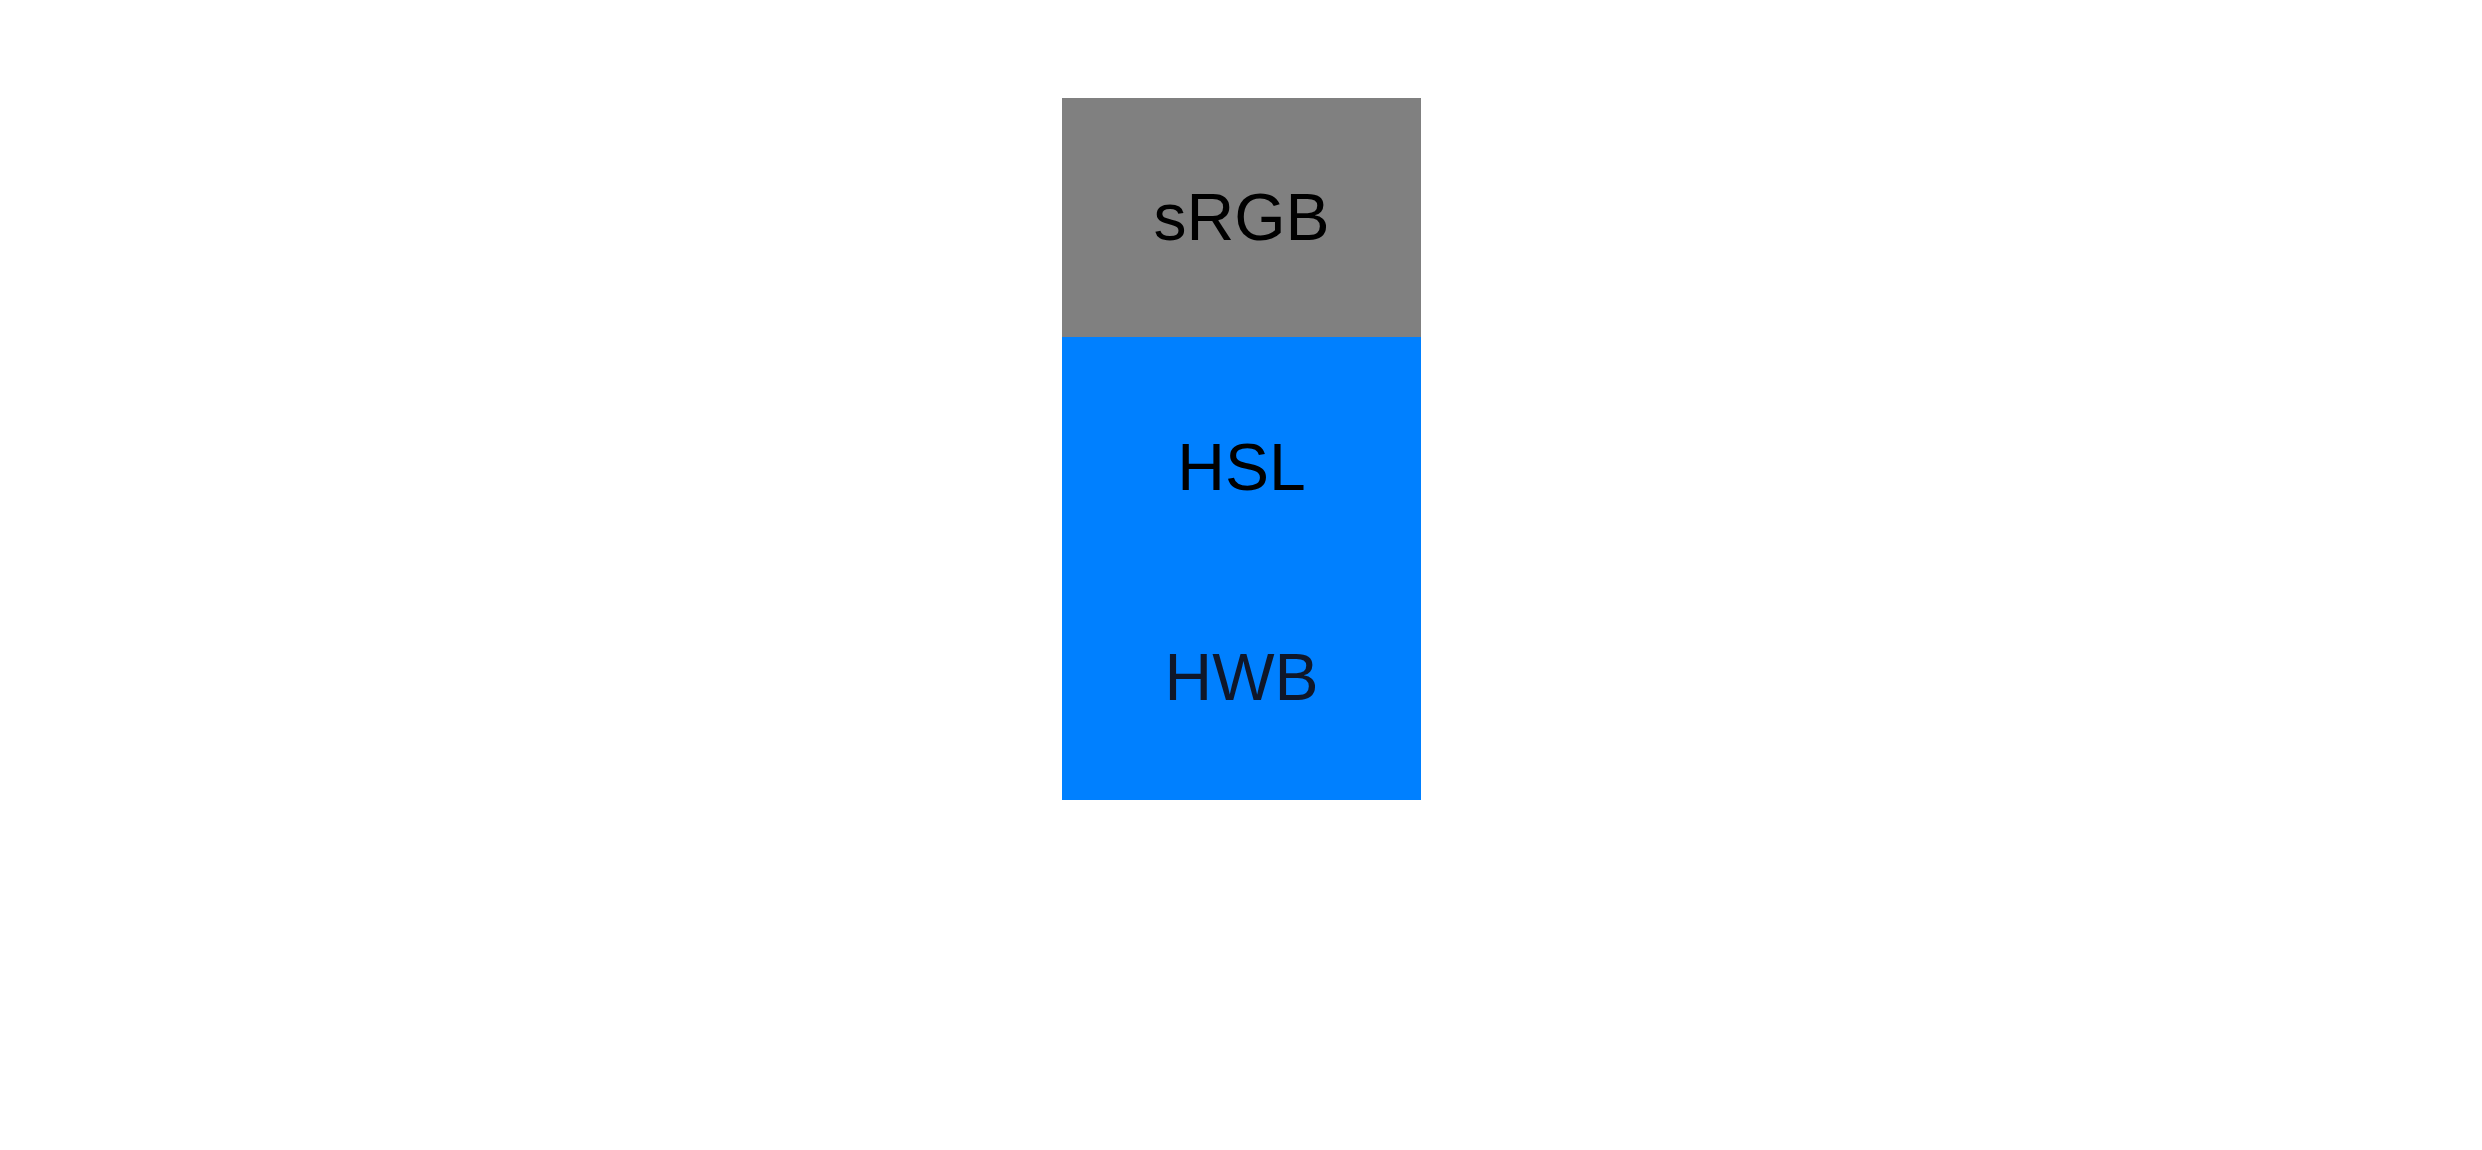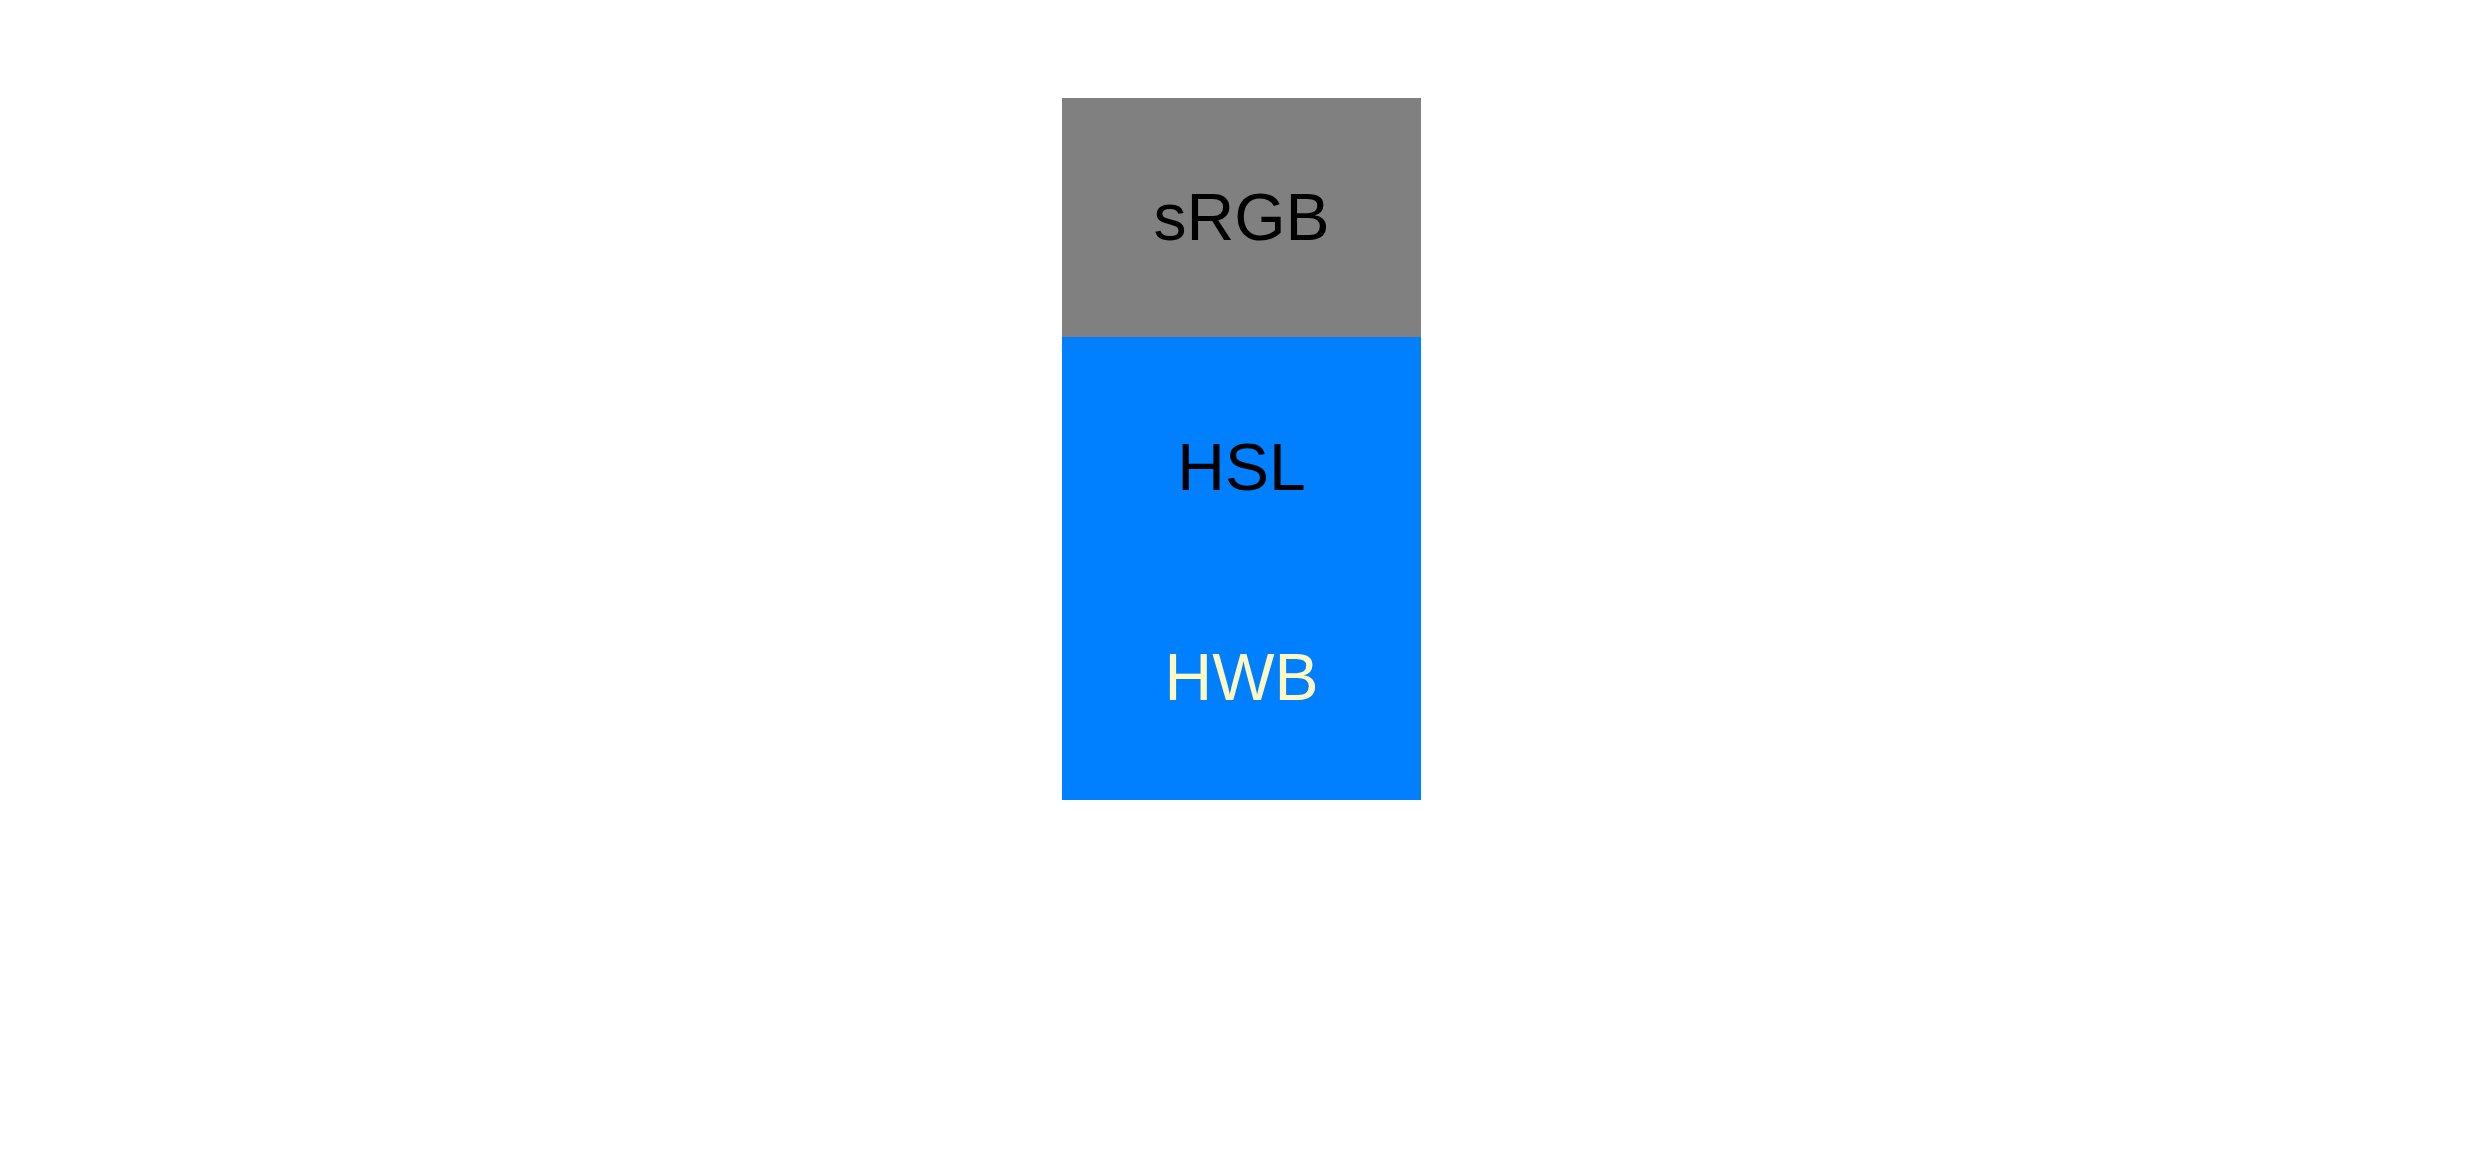--- a/index.html
+++ b/index.html
@@ -59,16 +59,16 @@
 
 <div id="swatch-stack" style="left: 1062px; top: 98px; width: 359px; height: 1094px; border-radius: 25px;">
 
   <div class="swatch" id="swatch-srgb" style="background-color: rgb(128, 128, 128); height: 239px; flex: 0 0 239px;">
     <span class="swatch-label" style="font-size: 66px; color: rgb(0, 0, 0);">sRGB</span>
   </div>
 
 
   <div class="swatch" id="swatch-hsl-hwb" style="background-color: rgb(0, 128, 255); height: 463px; flex: 0 0 463px;">
     <span class="swatch-label" style="font-size: 66px; color: rgb(0, 0, 0);">HSL</span>
-    <span class="swatch-label" style="font-size: 66px; color: #fef9c3;">HWB</span>
+    <span class="swatch-label" style="font-size: 66px; color: #0f172a;">HWB</span>
   </div>
 
 </div>
 
 </body></html>

